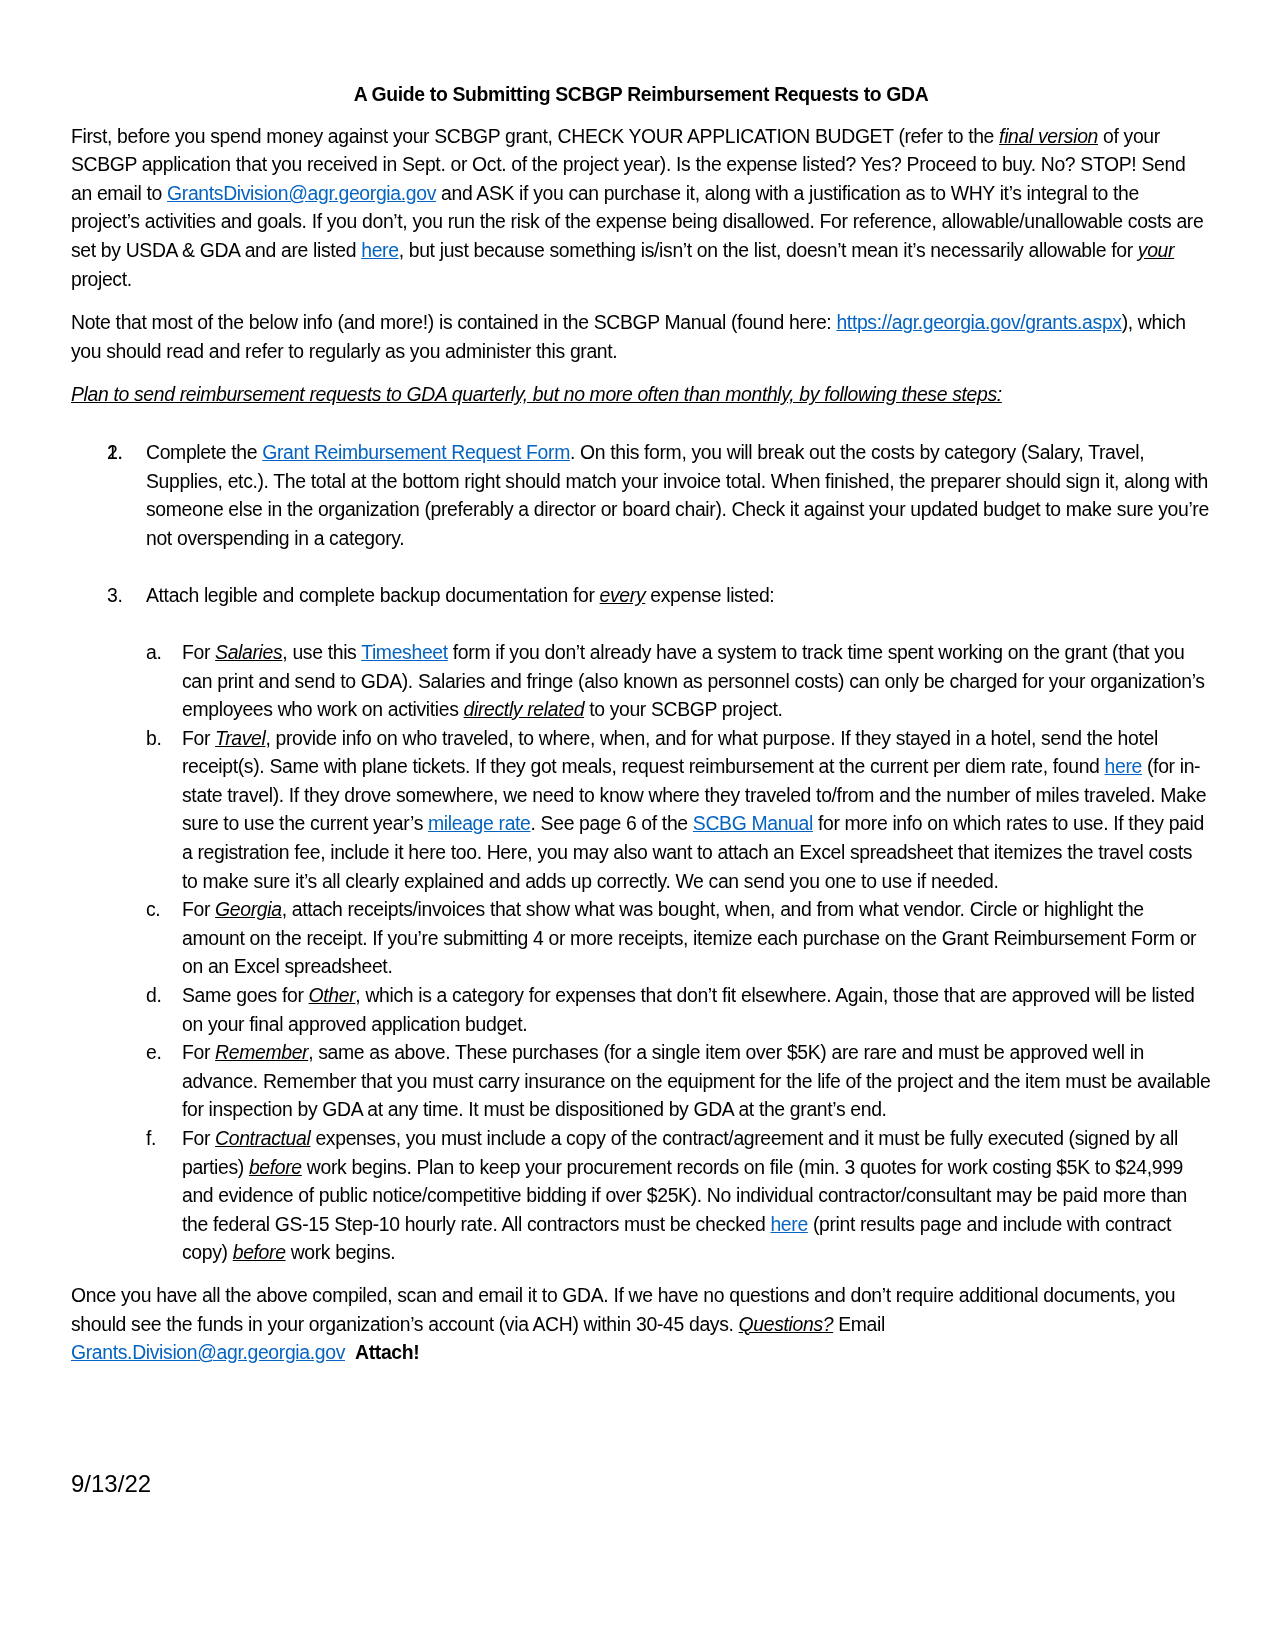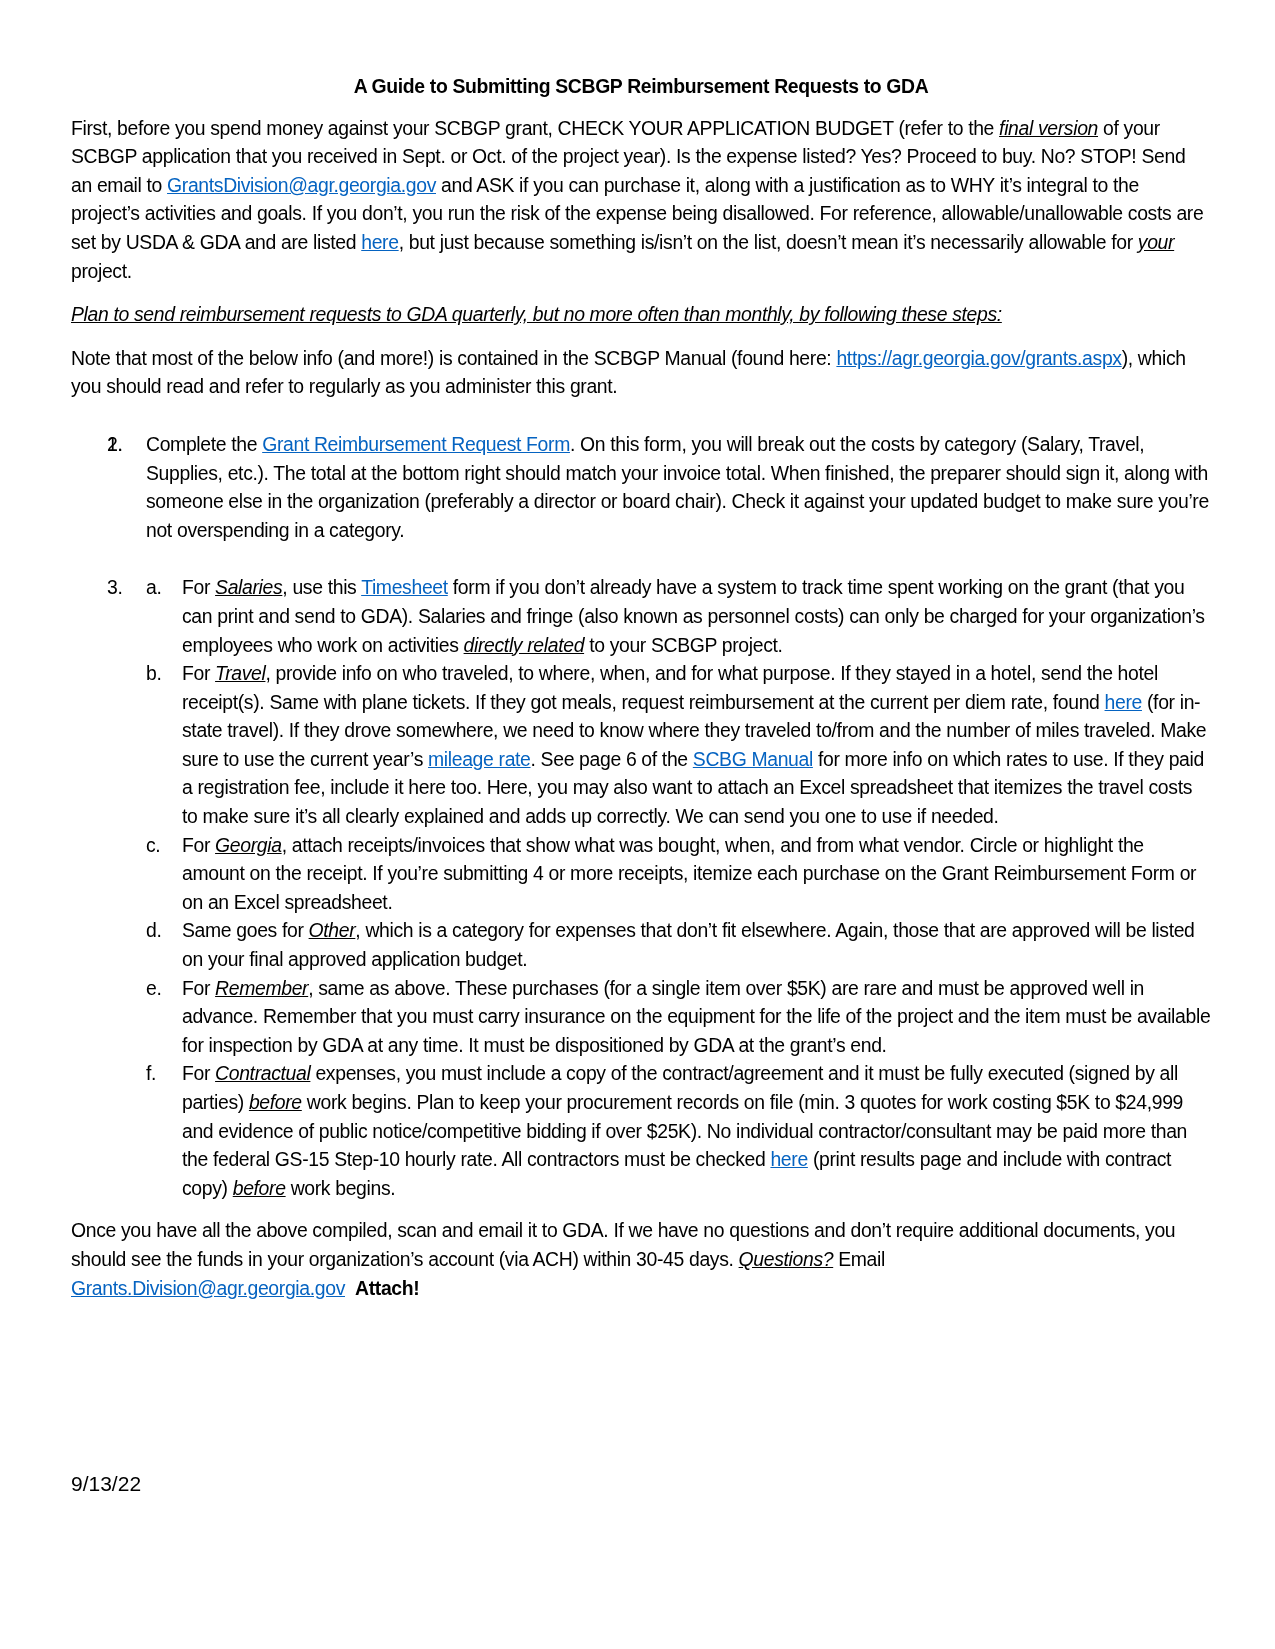--- a/index.html
+++ b/index.html
@@ -7,21 +7,21 @@
       width: 1275px;
       height: 1649px;
       position: relative;
       font-family: "Liberation Sans", "DejaVu Sans", sans-serif;
       color: #000000;
       overflow: hidden;
     }
     .page {
       position: absolute;
       left: 71px;
-      top: 72px;
+      top: 80px;
       width: 1140px;
       font-size: 19.4px;
       line-height: 28.6px;
       letter-spacing: -0.35px;
     }
     .title {
       text-align: center;
       font-weight: bold;
       margin: 0 0 13px 0;
       font-size: 19.4px;
@@ -38,49 +38,50 @@
     ol.steps > li.step3 > .lead { margin-bottom: 28px; }
 
     ol.sub { list-style: none; margin: 0; padding: 0; }
     ol.sub > li { position: relative; padding-left: 36px; margin: 0; }
     ol.sub > li .let { position: absolute; left: 0; top: 0; }
 
     .date {
       position: absolute;
       left: 71px;
       top: 1470px;
-      font-size: 21px;
+      font-size: 24px;
       line-height: 28px;
     }
   </style>
 </head>
 <body>
 
 <div class="page">
 
   <div class="title">A Guide to Submitting SCBGP Reimbursement Requests to GDA</div>
 
   <p><span>First, before you spend money against your SCBGP grant, CHECK YOUR APPLICATION BUDGET (refer to the </span><i>final version</i><span> of your SCBGP application that you received in Sept. or Oct. of the project year). Is the expense listed? Yes? Proceed to buy. No? STOP! Send an email to </span><a class="lnk" style="color: rgb(5, 99, 193);">GrantsDivision@agr.georgia.gov</a><span> and ASK if you can purchase it, along with a justification as to WHY it’s integral to the project’s activities and goals. If you don’t, you run the risk of the expense being disallowed. For reference, allowable/unallowable costs are set by USDA &amp; GDA and are listed </span><a class="lnk" style="color: rgb(5, 99, 193);">here</a><span>, but just because something is/isn’t on the list, doesn’t mean it’s necessarily allowable for </span><i>your</i><span> project.</span></p>
 
+  <p><span>Note that most of the below info (and more!) is contained in the SCBGP Manual (found here: </span><a class="lnk" style="color: rgb(5, 99, 193);">https://agr.georgia.gov/grants.aspx</a><span>), which you should read and refer to regularly as you administer this grant.</span></p>
+
   <p><i>Plan to send reimbursement requests to GDA quarterly, but no more often than monthly, by following these steps:</i></p>
-
-  <p><span>Note that most of the below info (and more!) is contained in the SCBGP Manual (found here: </span><a class="lnk" style="color: rgb(5, 99, 193);">https://agr.georgia.gov/grants.aspx</a><span>), which you should read and refer to regularly as you administer this grant.</span></p>
 
   <ol class="steps">
     <li>
       <span class="num">1.</span>
     </li>
 
     <li>
       <span class="num">2.</span>
       <span>Complete the </span><a class="lnk" style="color: rgb(5, 99, 193);">Grant Reimbursement Request Form</a><span>. On this form, you will break out the costs by category (Salary, Travel, Supplies, etc.). The total at the bottom right should match your invoice total. When finished, the preparer should sign it, along with someone else in the organization (preferably a director or board chair). Check it against your updated budget to make sure you’re not overspending in a category.</span>
     </li>
 
     <li class="step3">
       <span class="num">3.</span>
+      <div class="lead"><span>Attach legible and complete backup documentation for </span><i>every</i><span> expense listed:</span></div>
 
       <ol class="sub">
         <li>
           <span class="let">a.</span>
           <span>For </span><i>Salaries</i><span>, use this </span><a class="lnk" style="color: rgb(5, 99, 193);">Timesheet</a><span> form if you don’t already have a system to track time spent working on the grant (that you can print and send to GDA). Salaries and fringe (also known as personnel costs) can only be charged for your organization’s employees who work on activities </span><i>directly related</i><span> to your SCBGP project.</span>
         </li>
 
         <li>
           <span class="let">b.</span>
           <span>For </span><i>Travel</i><span>, provide info on who traveled, to where, when, and for what purpose. If they stayed in a hotel, send the hotel receipt(s). Same with plane tickets. If they got meals, request reimbursement at the current per diem rate, found </span><a class="lnk" style="color: rgb(5, 99, 193);">here</a><span> (for in-state travel). If they drove somewhere, we need to know where they traveled to/from and the number of miles traveled. Make sure to use the current year’s </span><a class="lnk" style="color: rgb(5, 99, 193);">mileage rate</a><span>. See page 6 of the </span><a class="lnk" style="color: rgb(5, 99, 193);">SCBG Manual</a><span> for more info on which rates to use. If they paid a registration fee, include it here too. Here, you may also want to attach an Excel spreadsheet that itemizes the travel costs to make sure it’s all clearly explained and adds up correctly. We can send you one to use if needed.</span>

